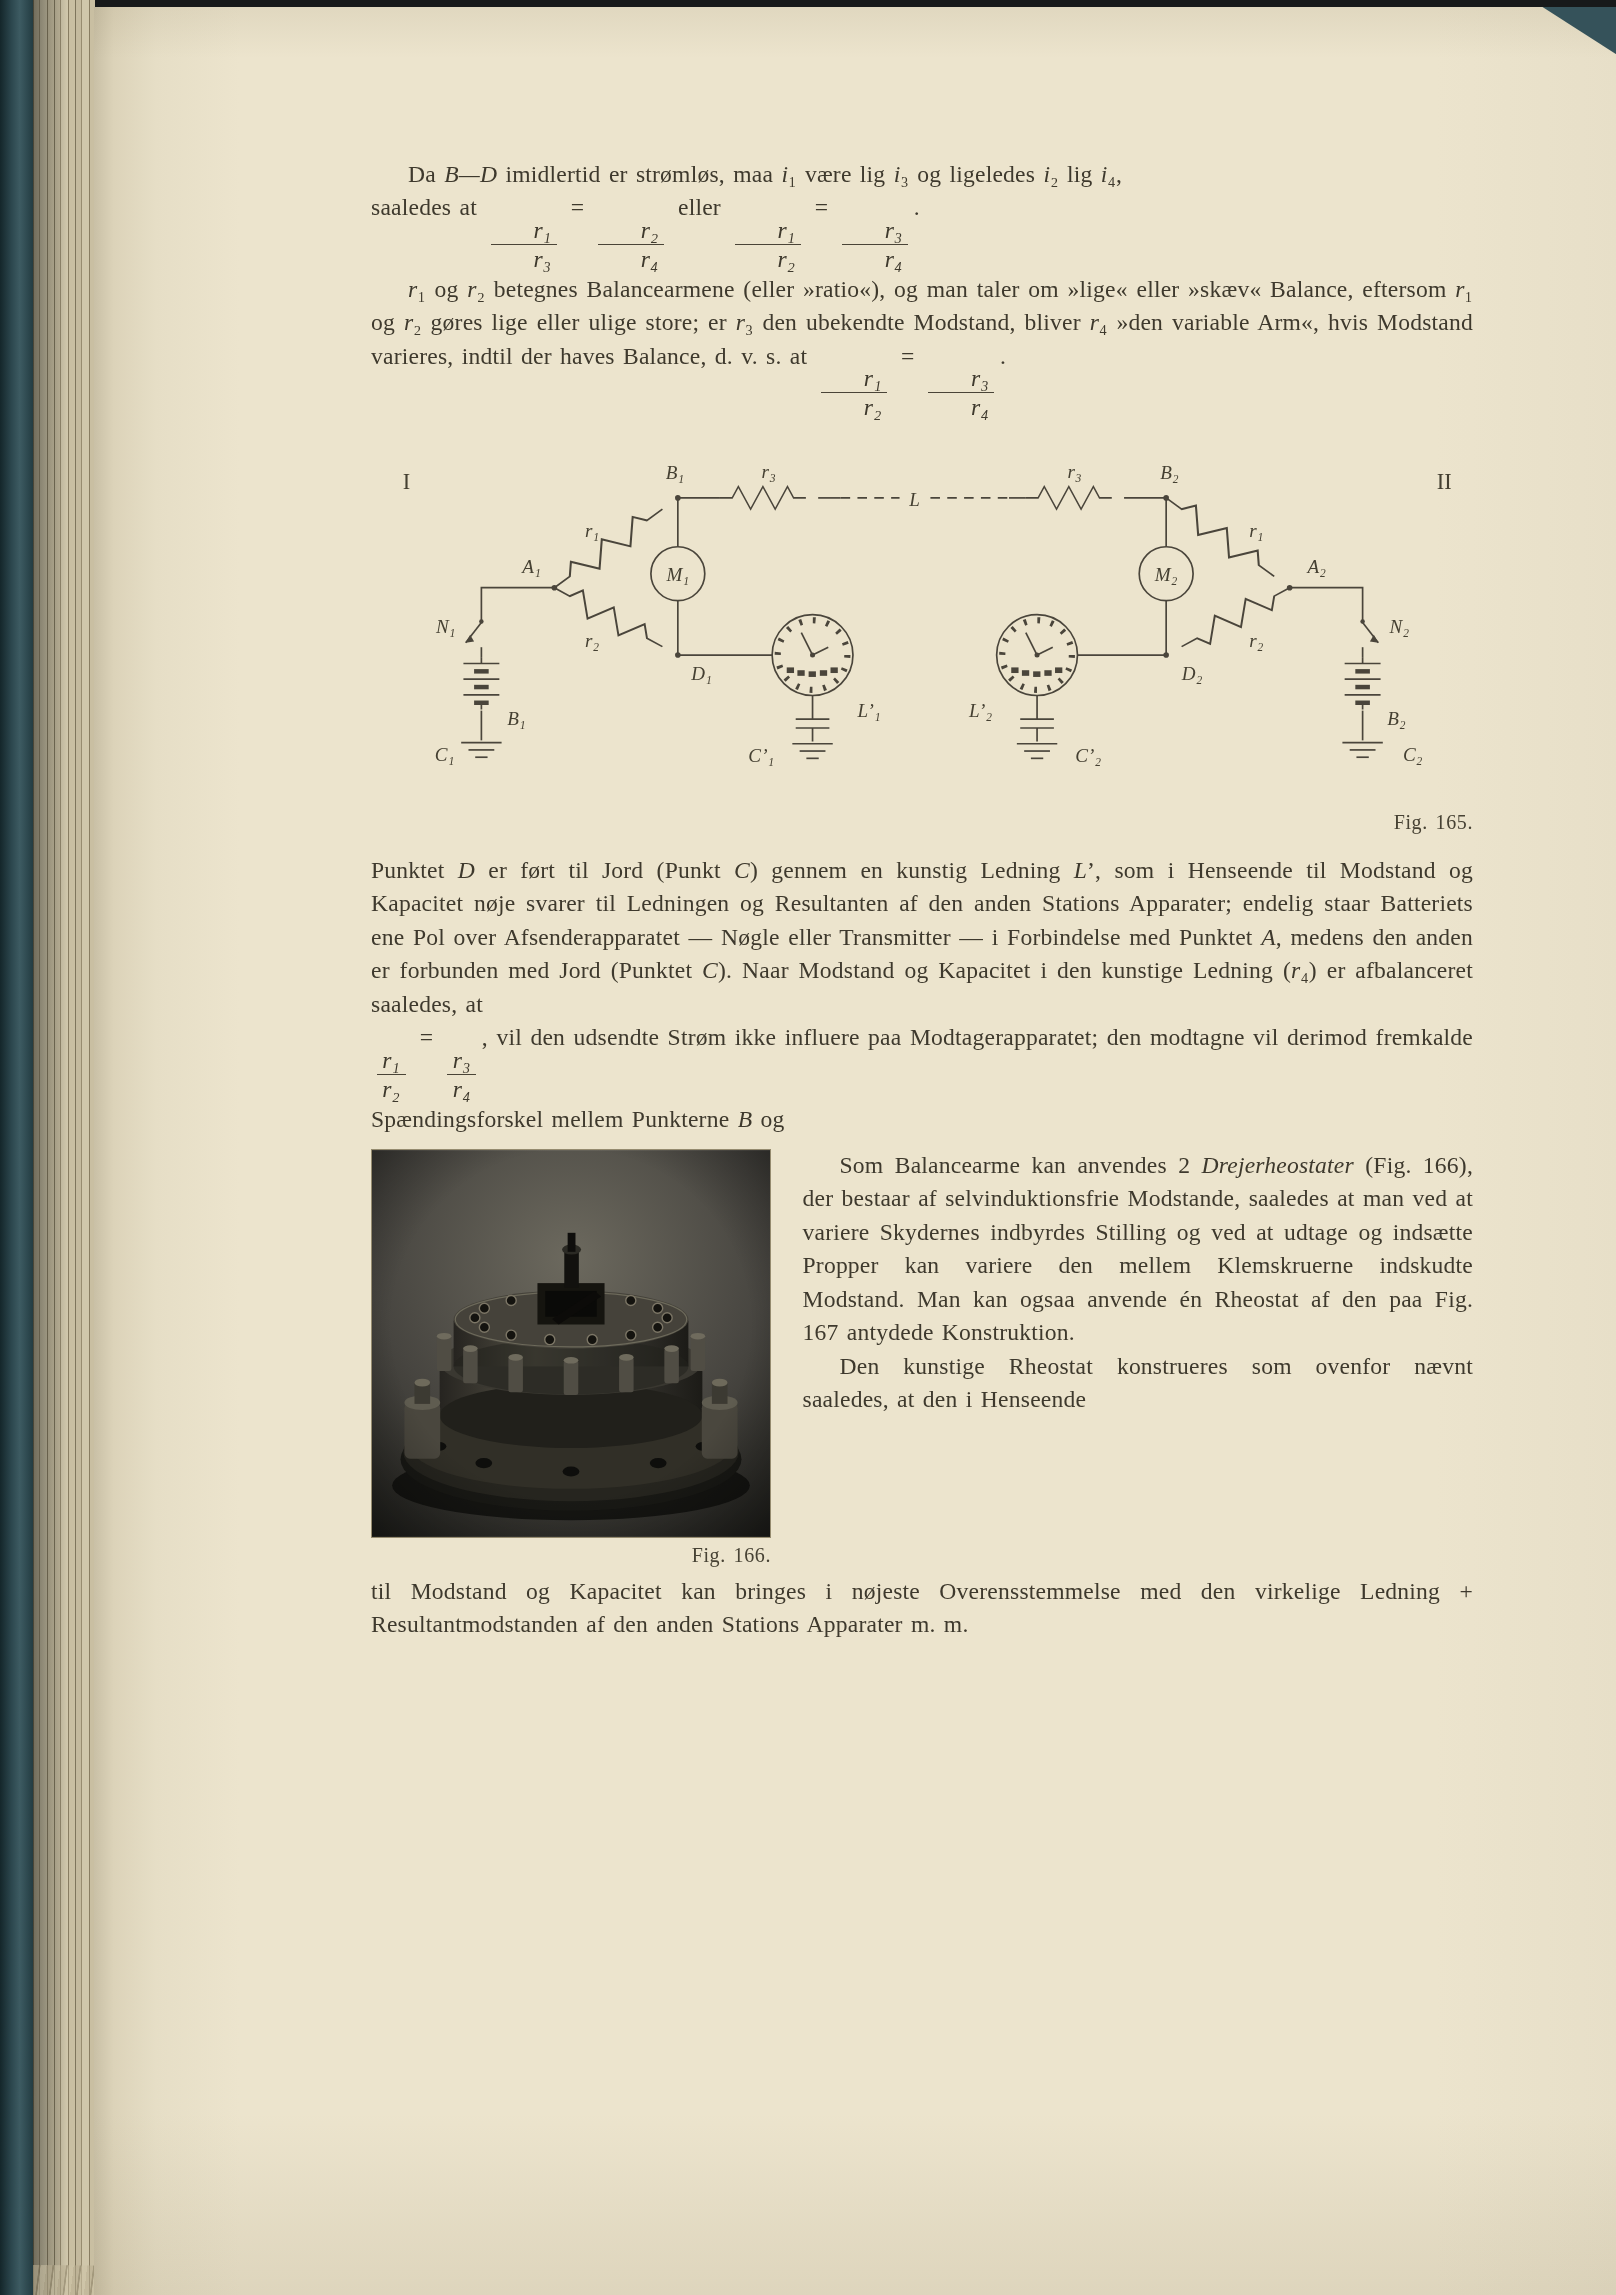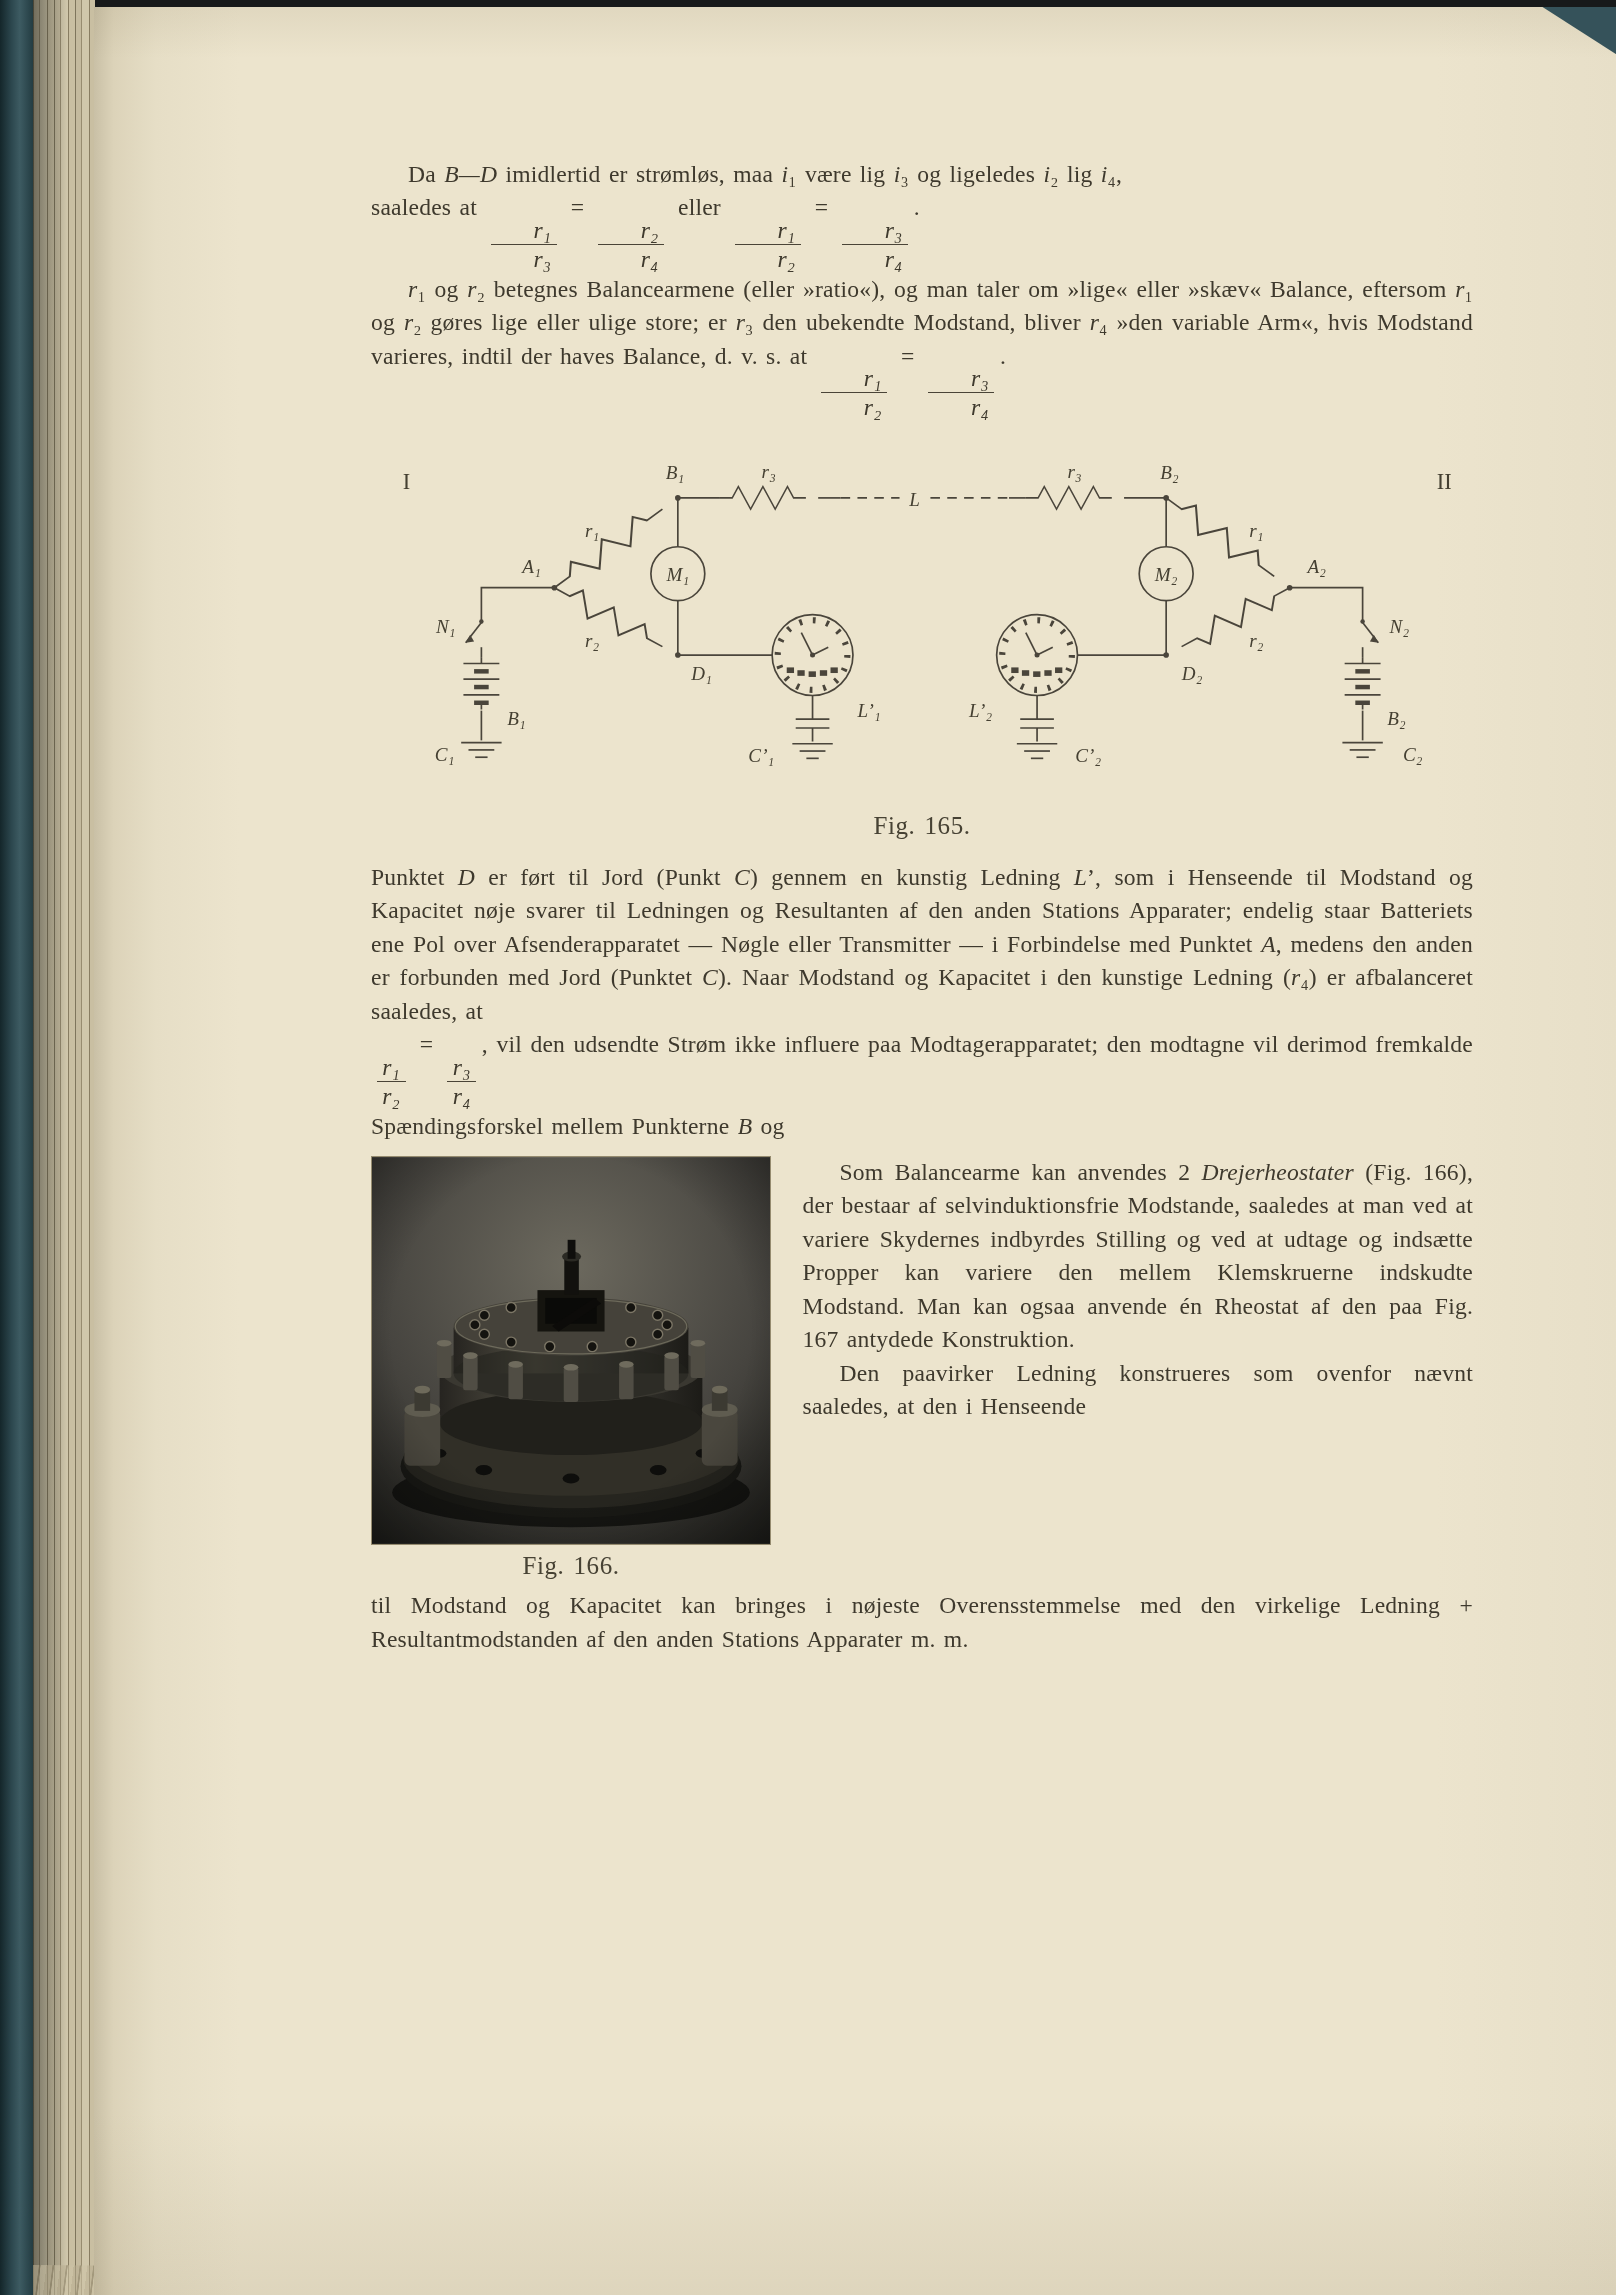--- a/index.html
+++ b/index.html
@@ -38,21 +38,21 @@
   p.indent{text-indent:37px}
   i{}
   .frac{display:inline-flex;flex-direction:column;align-items:center;
     vertical-align:-0.95em;font-style:italic;line-height:1.05;margin:0 5.6px;padding:1.1px 0}
   .frac .fnum{border-bottom:1.7px solid #4a4437;padding:0 5.6px 1.7px}
   .frac .fden{padding-top:1.7px}
   
   figure{margin:0}
   figure.circuit{margin:31.5px 0 10px}
   figure.circuit svg{display:block;width:1152px;height:348px;margin:0 auto 0 -25px}
-  figcaption{text-align:center;font-size:25px;letter-spacing:0.6px;color:#474234}
+  figcaption{text-align:right;font-size:20px;letter-spacing:0.6px;color:#474234}
   figure.circuit figcaption{margin-top:7.9px}
   .p4{margin-top:17px}
   
   .figrow{display:flex;gap:31.5px;margin-top:12.4px;align-items:flex-start}
   figure.photo{flex:0 0 400px;width:400px}
   figure.photo svg{display:block;width:400px;height:389px;border:1.1px solid #958b6f}
   figure.photo figcaption{margin-top:3px}
   .col{flex:1;min-width:0}
   .p6{margin-top:6px}
   
@@ -337,21 +337,21 @@
             <ellipse cx="622" cy="452" rx="32" ry="13" fill="#5f5c50"></ellipse>
             <rect x="608" y="416" width="28" height="38" fill="#3c3a32"></rect>
             <ellipse cx="622" cy="416" rx="14" ry="7" fill="#6e6a5b"></ellipse>
           </g>
           <rect width="712" height="692" fill="url(#vig)"></rect>
         </svg>
         <figcaption>Fig. 166.</figcaption>
       </figure>
       <div class="col">
         <p class="indent">Som Balancearme kan anvendes 2 <i>Drejerheostater</i> (Fig. 166), der bestaar af selvinduktionsfrie Modstande, saaledes at man ved at variere Skydernes indbyrdes Stilling og ved at udtage og indsætte Propper kan variere den mellem Klemskruerne indskudte Modstand.  Man kan ogsaa anvende én Rheostat af den paa Fig. 167 antydede Konstruktion.</p>
-        <p class="indent">Den paavirker Ledning konstrueres som ovenfor nævnt saaledes, at den i Henseende</p>
+        <p class="indent">Den kunstige Rheostat konstrueres som ovenfor nævnt saaledes, at den i Henseende</p>
       </div>
     </div>
 
     <p class="p6">til Modstand og Kapacitet kan bringes i nøjeste Overensstemmelse med den virkelige Ledning + Resultantmodstanden af den anden Stations Apparater m. m.</p>
 
   </div>
 </div>
 
 
 </body></html>

